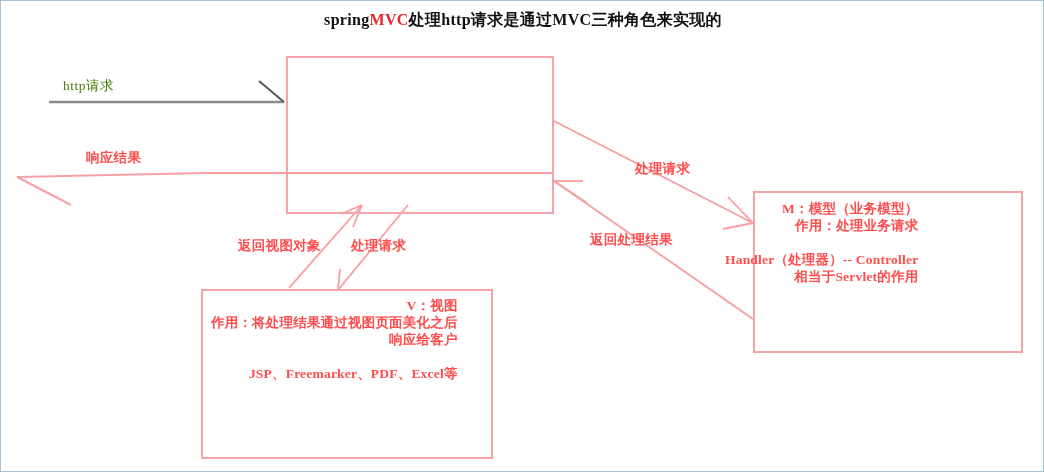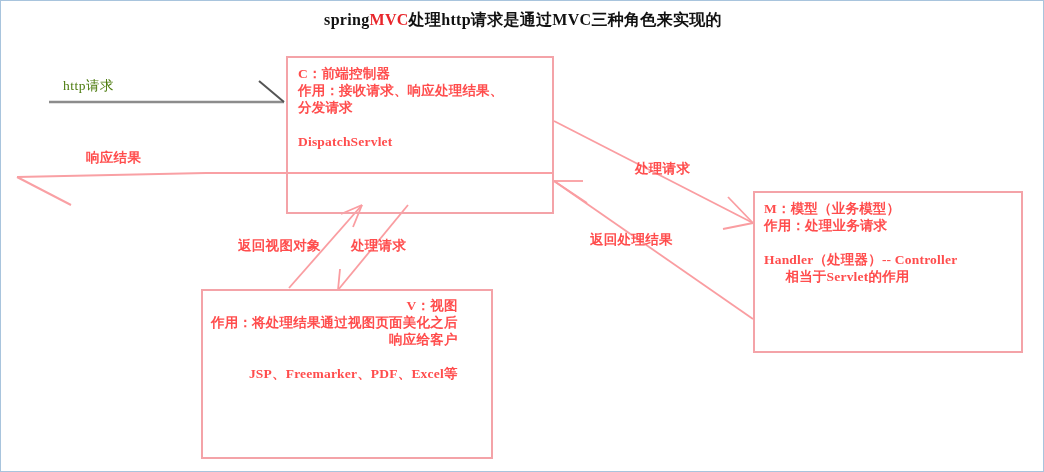--- a/index.html
+++ b/index.html
@@ -40,21 +40,21 @@
     line-height: 17px;
     white-space: pre;
     letter-spacing: 0.2px;
   }
   #box-c { left: 285px; top: 55px; width: 268px; height: 158px; }
   #box-v { left: 200px; top: 288px; width: 292px; height: 170px; }
   #box-m { left: 752px; top: 190px; width: 270px; height: 162px; }
 
   #text-c { left: 297px; top: 64px; }
   #text-v { left: 210px; top: 296px; text-align: right; }
-  #text-m { left: 763px; top: 199px; }
+  #text-m { left: 724px; top: 199px; text-align: right; }
 
   .edge-label {
     position: absolute;
     color: #ff4d4d;
     font-family: "Liberation Serif", "DejaVu Serif", serif;
     font-weight: bold;
     font-size: 13.5px;
     white-space: pre;
     letter-spacing: 0.3px;
   }
@@ -124,25 +124,20 @@
       <line x1="361" y1="204" x2="352" y2="226" stroke="#fa9da1" stroke-width="1.8"></line>
     </g>
 
     <g>
       <line x1="407" y1="204" x2="337" y2="289" stroke="#fa9da1" stroke-width="1.8"></line>
       <line x1="337" y1="289" x2="339" y2="268" stroke="#fa9da1" stroke-width="1.8"></line>
     </g>
   </svg>
 
   <div class="node-box" id="box-c"></div>
-  <div class="box-text" id="text-c">C：前端控制器
-作用：接收请求、响应处理结果、
-分发请求
-
-DispatchServlet</div>
 
   <div class="node-box" id="box-v"></div>
   <div class="box-text" id="text-v">V：视图
 作用：将处理结果通过视图页面美化之后
 响应给客户
 
 JSP、Freemarker、PDF、Excel等</div>
 
   <div class="node-box" id="box-m"></div>
   <div class="box-text" id="text-m">M：模型（业务模型）

